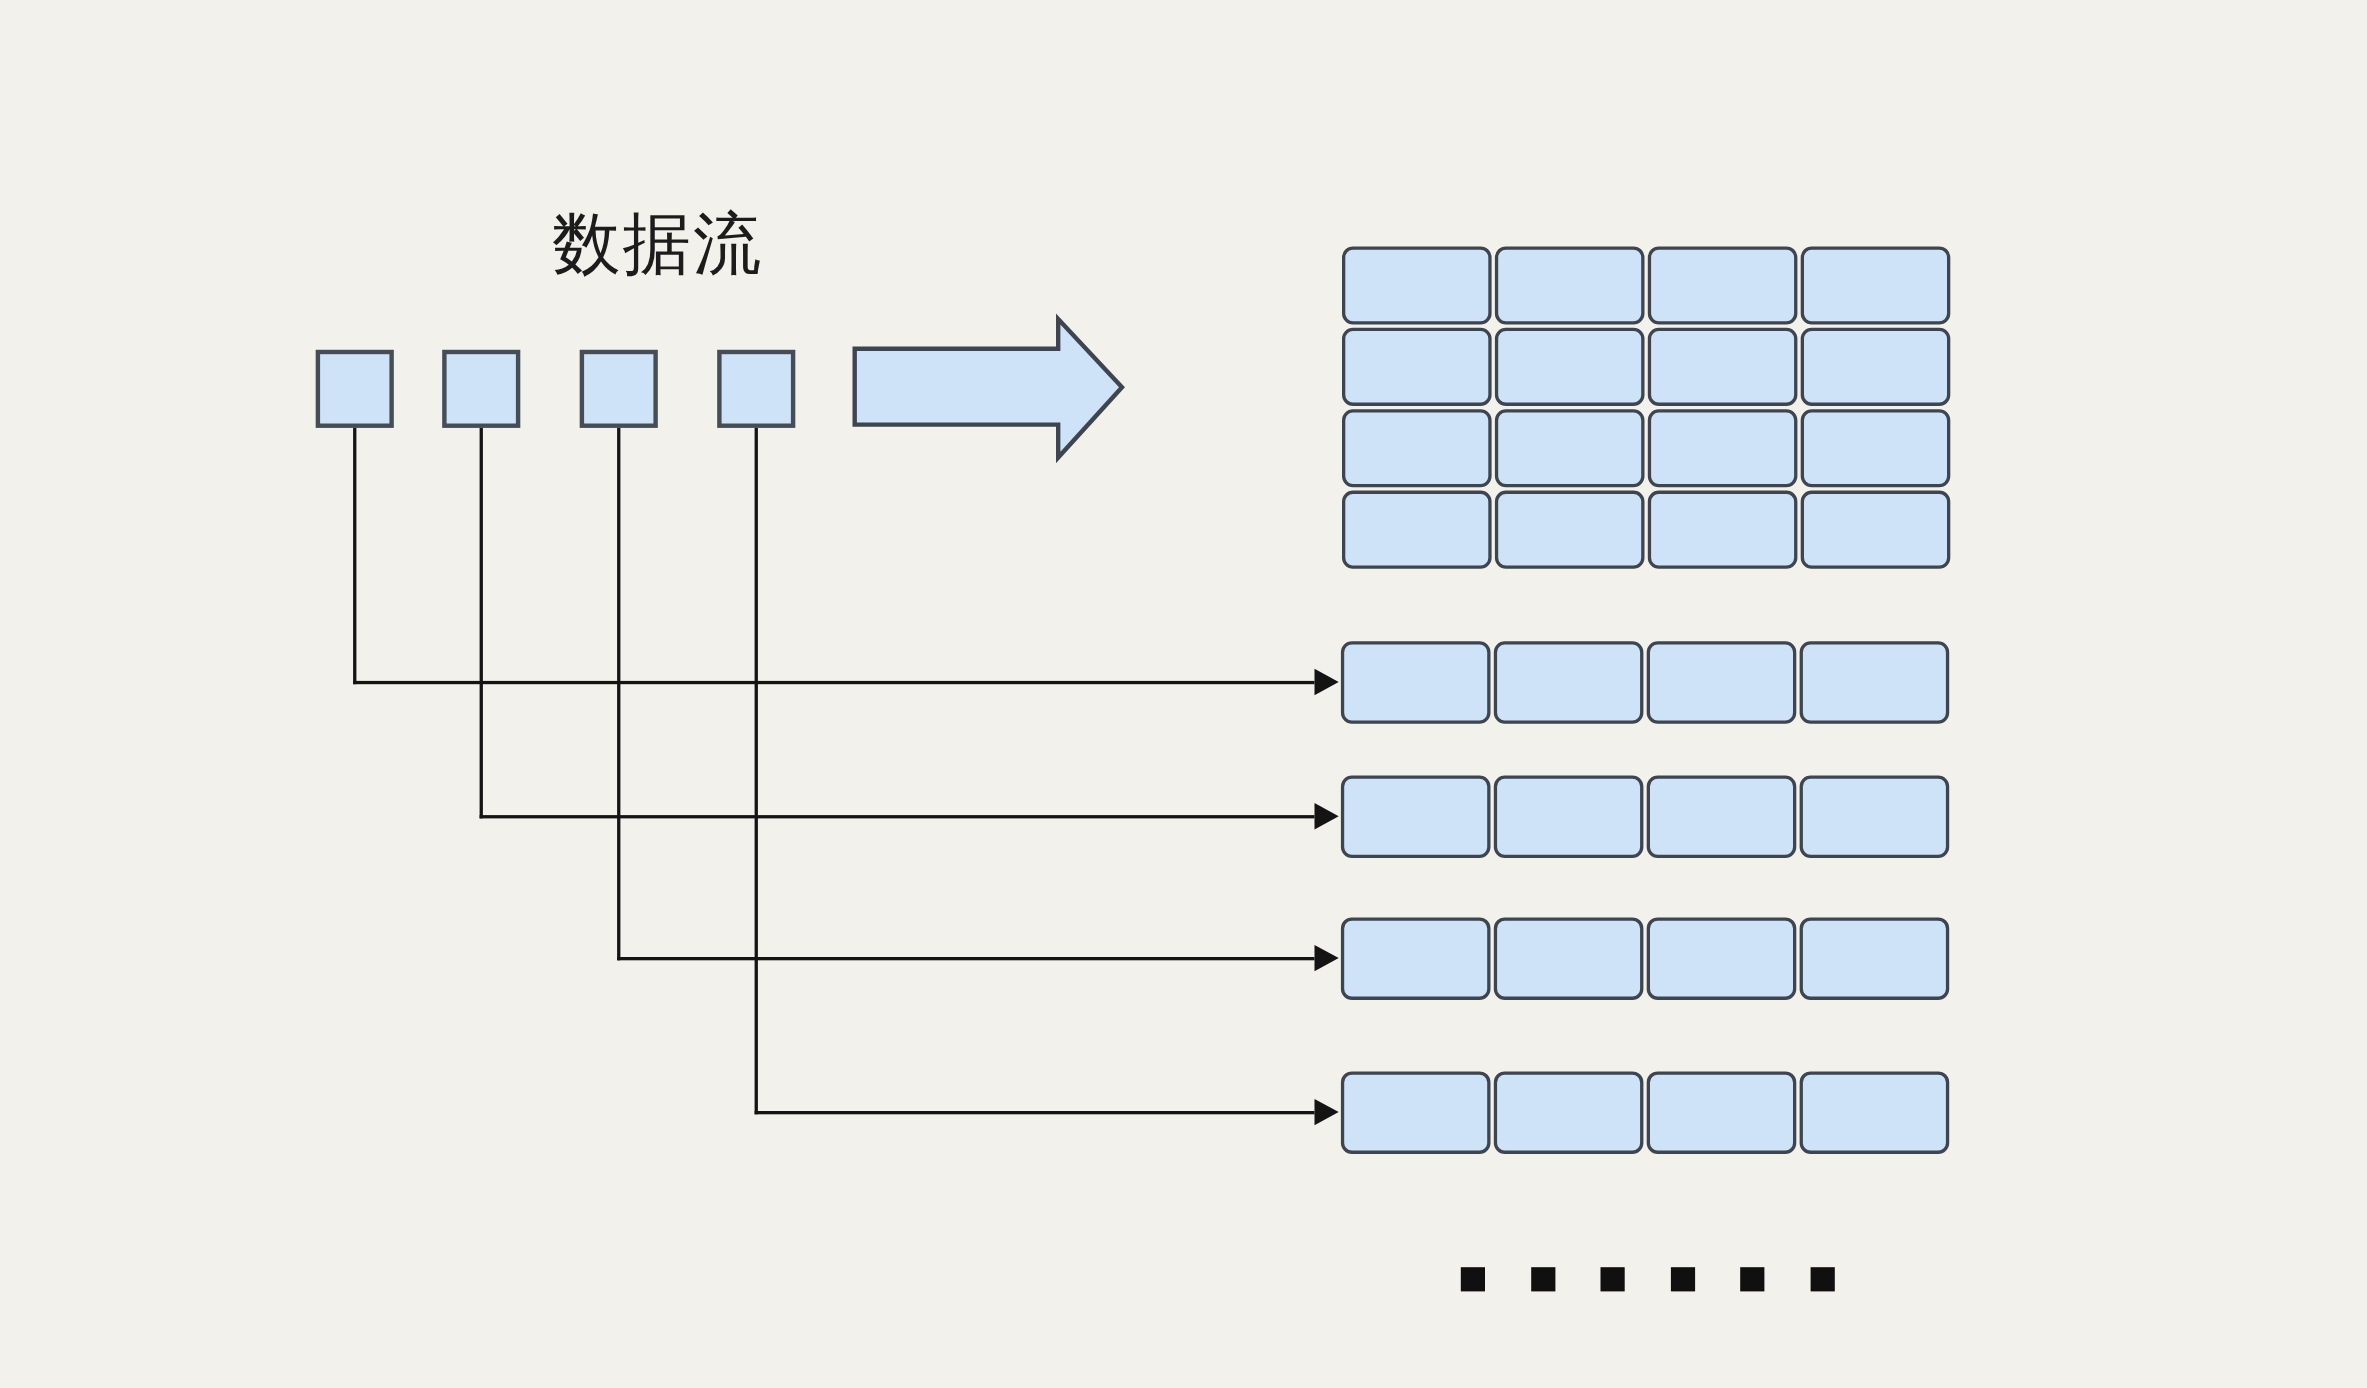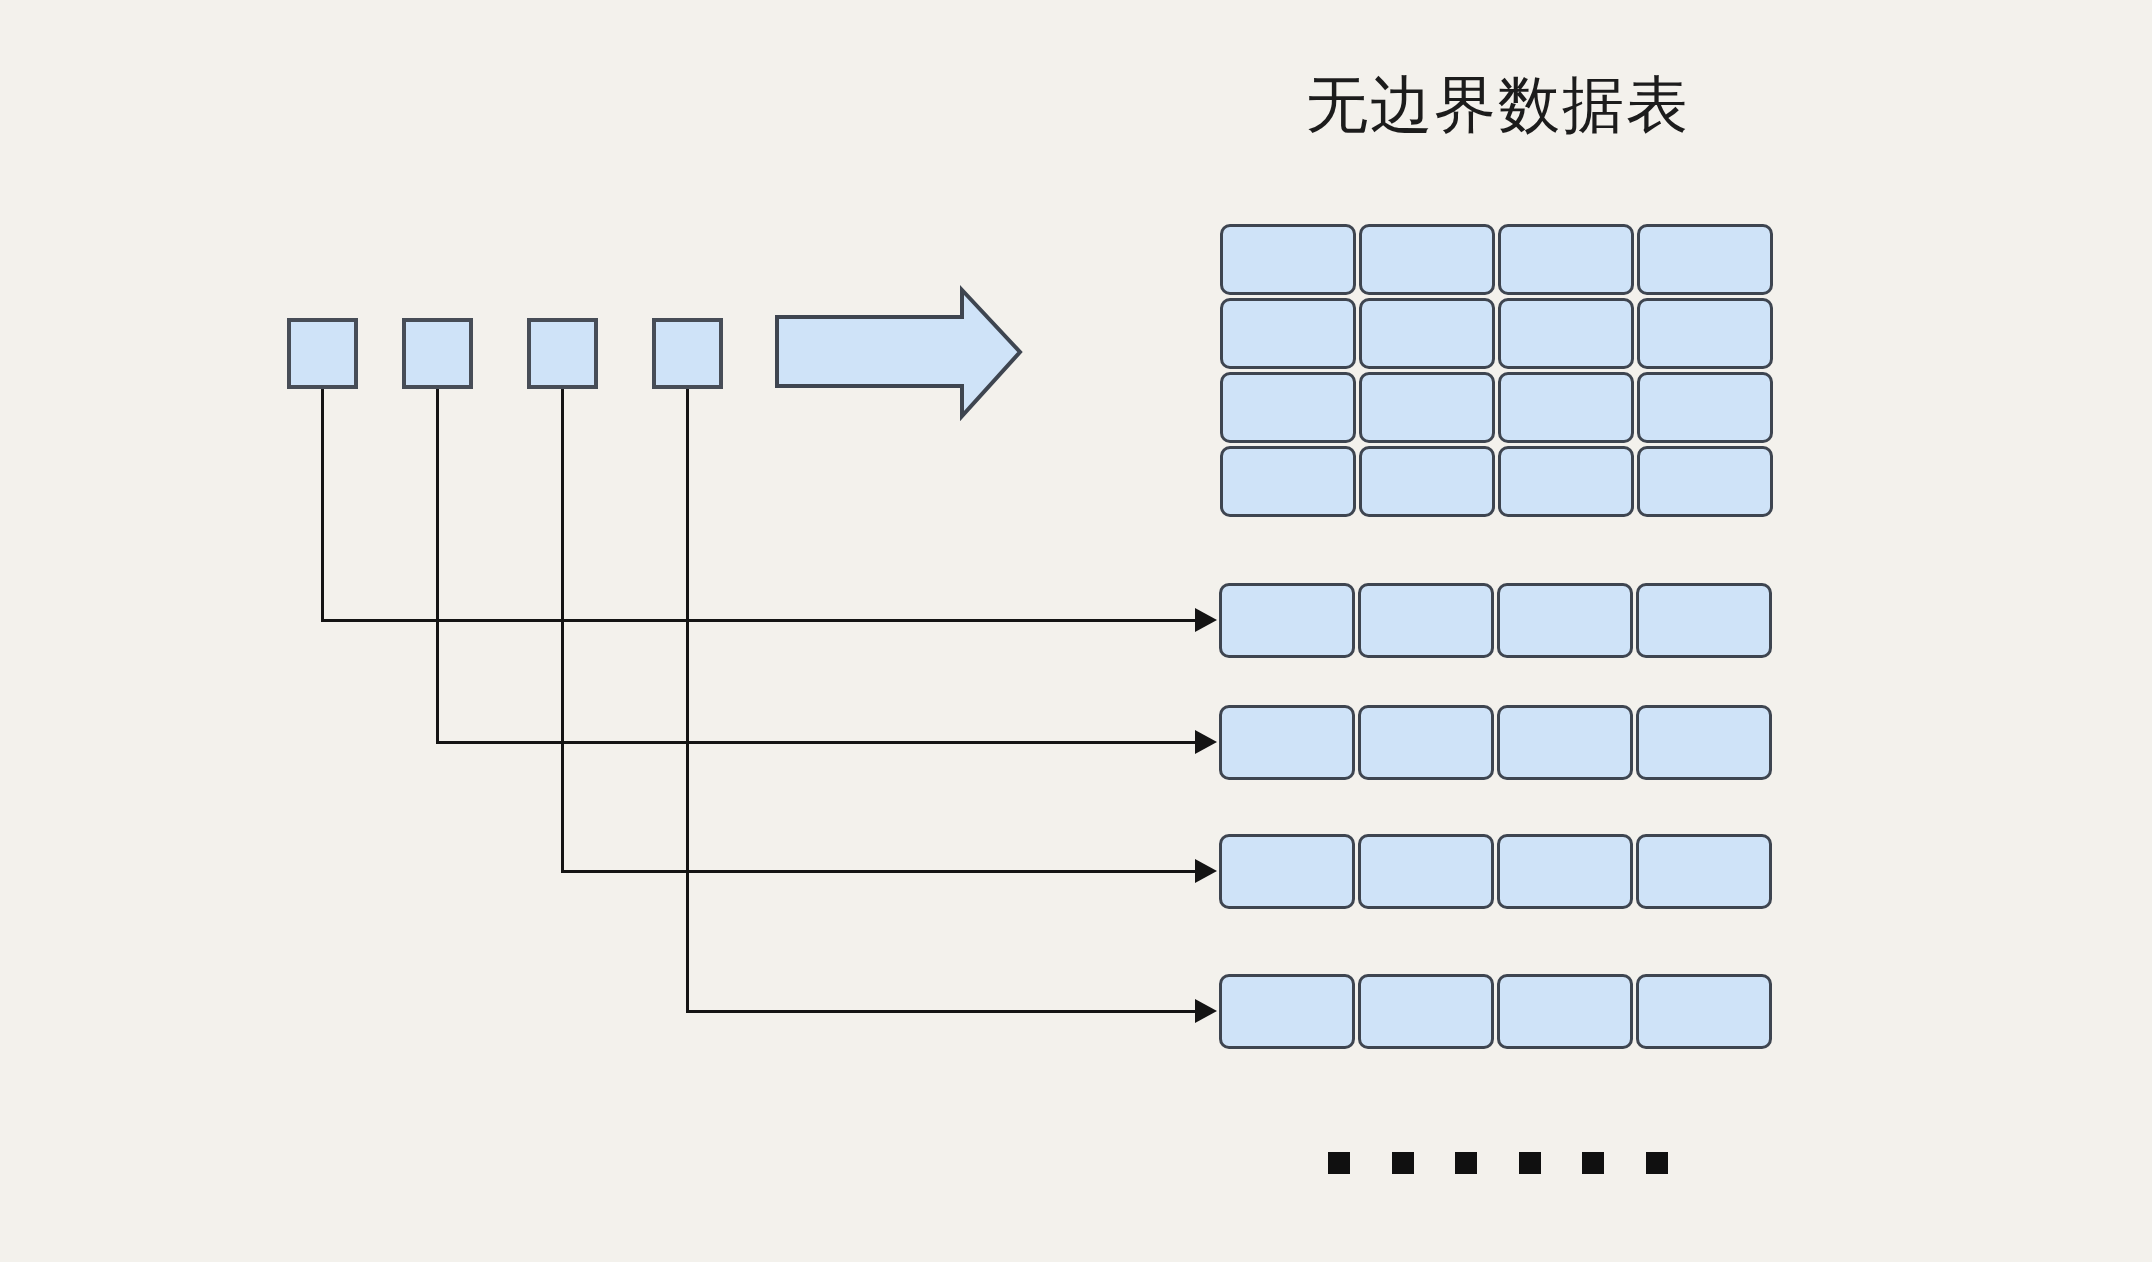--- a/index.html
+++ b/index.html
@@ -62,22 +62,22 @@
     background:var(--dot);
   }
   #big-arrow{ position:absolute; left:777px; top:290px; }
   #big-arrow svg{ overflow:visible; display:block; }
 </style>
 </head>
 <body>
 
 <div id="canvas">
 
-  <div class="label" id="title">无边界数据表</div>
 
+  <div class="label" id="stream-label">数据流</div>
 
   <div id="stream-items">
       <div class="stream-square" style="left: 286.5px; top: 318px;"></div>
       <div class="stream-square" style="left: 401.5px; top: 318px;"></div>
       <div class="stream-square" style="left: 526.5px; top: 318px;"></div>
       <div class="stream-square" style="left: 651.5px; top: 318px;"></div>
     </div>
 
   <div id="big-arrow">
     <svg width="243" height="126" viewBox="0 0 243 126" aria-hidden="true">

